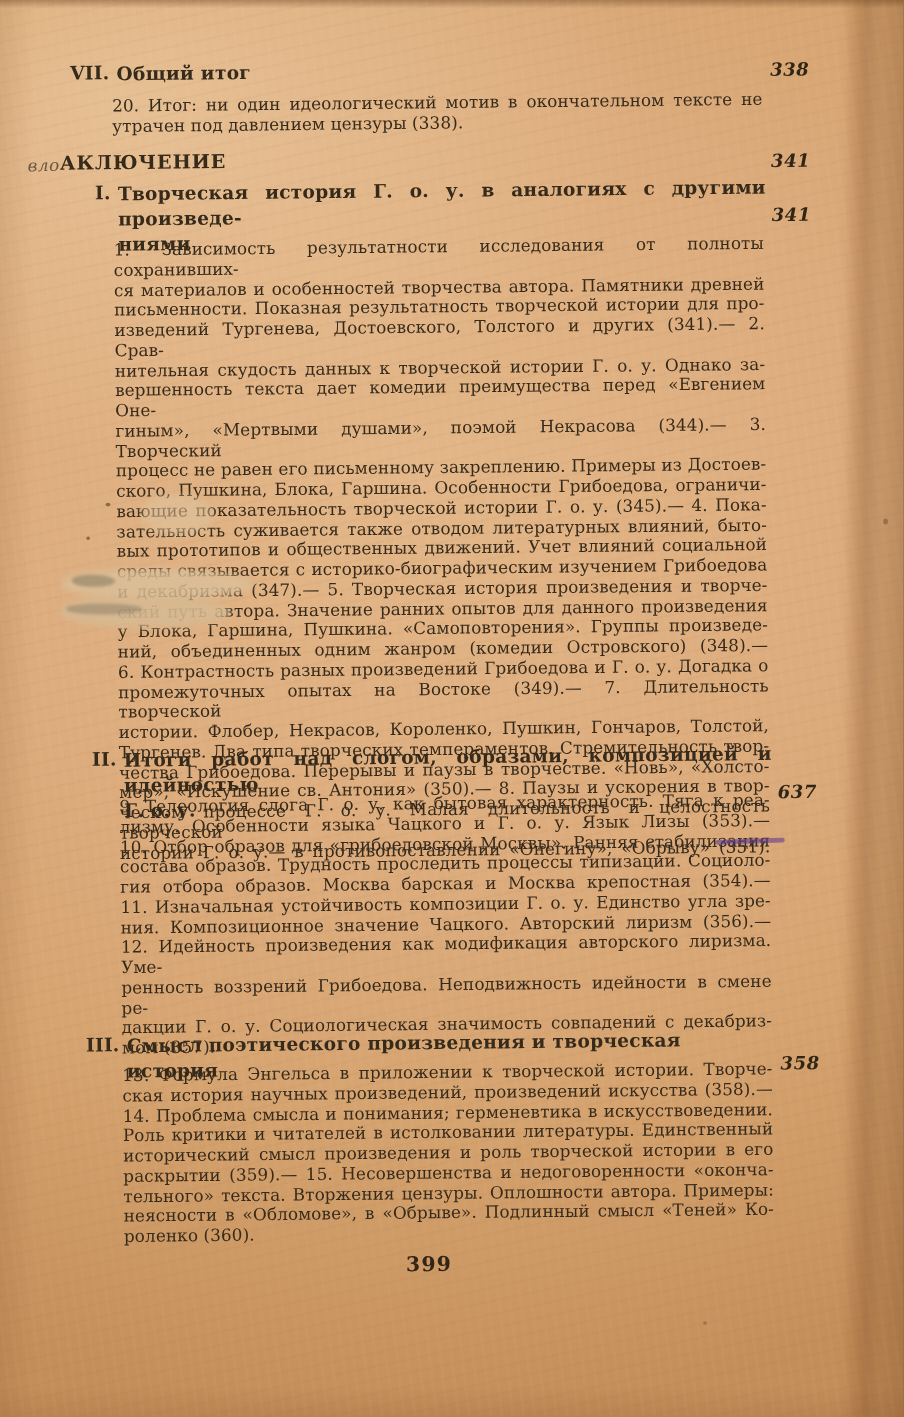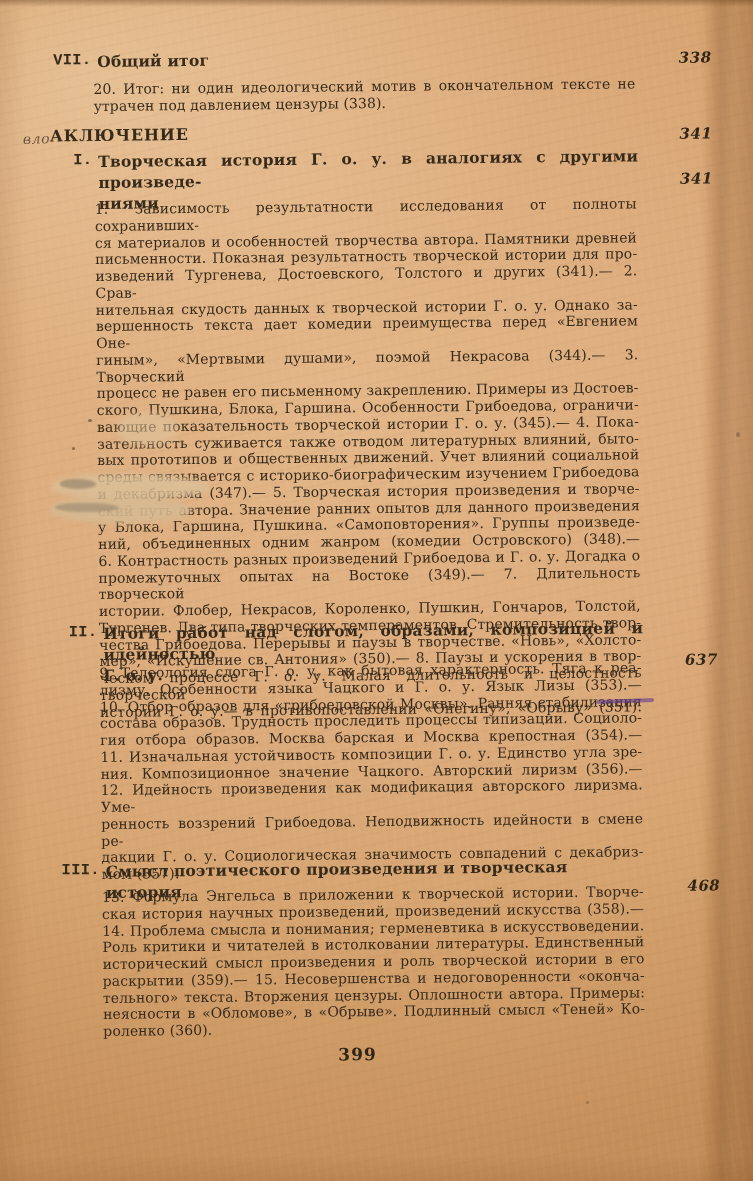--- a/index.html
+++ b/index.html
@@ -17,35 +17,35 @@
   }
   .texture{position:absolute;inset:0;pointer-events:none;
     background:
       repeating-linear-gradient(83deg, rgba(255,240,210,.025) 0 3px, rgba(0,0,0,0) 3px 9px),
       repeating-linear-gradient(-12deg, rgba(120,70,30,.03) 0 2px, rgba(0,0,0,0) 2px 11px);}
   .crease{position:absolute;left:704px;top:0;width:30px;height:100%;filter:blur(1.2px);
     background:linear-gradient(to right, rgba(140,85,40,0), rgba(140,85,40,.20) 42%, rgba(92,52,22,.16) 58%, rgba(140,85,40,0));}
   .content{position:absolute;inset:0;transform:rotate(-0.6deg);transform-origin:0 1100px;}
 
   .h-row{position:absolute;left:62px;width:586px;display:flex;gap:6px;}
-  .h-num{flex:0 0 40px;text-align:right;font-weight:bold;font-size:15.5px;letter-spacing:.2px;font-family:Liberation Mono, monospace;}
+  .h-num{flex:0 0 40px;text-align:right;font-weight:bold;font-size:15.5px;letter-spacing:.2px;}
   .h-body{flex:1;}
   .hl{font-weight:bold;font-size:15.5px;line-height:21px;letter-spacing:.2px;
       text-align:justify;text-align-last:justify;}
   .hl.short{text-align:left;text-align-last:left;}
 
   .chapter{position:absolute;left:60px;font-weight:bold;font-size:16px;letter-spacing:.8px;}
   .stamp{position:absolute;left:33px;font-size:14px;font-style:italic;color:rgba(88,72,52,.85);
          letter-spacing:.5px;transform:rotate(-1deg);}
 
   .para{position:absolute;left:104px;width:542px;font-size:14px;line-height:16.75px;letter-spacing:.1px;}
   .tl{text-align:justify;text-align-last:justify;white-space:normal;}
   .tl.short{text-align:left;text-align-last:left;}
 
-  .pref{position:absolute;left:676px;width:60px;text-align:center;
+  .pref{position:absolute;left:639px;width:60px;text-align:center;
         font-style:italic;font-weight:bold;font-size:15px;color:#312516;letter-spacing:.5px;}
 
   .folio{position:absolute;left:0;top:1048px;width:716px;text-align:center;
          font-weight:bold;font-size:17px;letter-spacing:1px;color:#312516;}
 
   .smudge{position:absolute;border-radius:45% 55% 50% 50%;pointer-events:none;}
   .sm1{left:52px;top:474px;width:158px;height:26px;background:rgba(219,192,153,.82);filter:blur(2.5px);}
   .sm2{left:50px;top:497px;width:142px;height:26px;background:rgba(214,186,146,.88);filter:blur(2.5px);}
   .sm-mark1{left:60px;top:479px;width:36px;height:10px;background:rgba(112,104,84,.45);filter:blur(1.2px);}
   .sm-mark2{left:55px;top:503px;width:64px;height:9px;background:rgba(118,110,92,.40);filter:blur(1.3px);}
@@ -140,21 +140,21 @@
         <div class="tl">дакции Г. о. у. Социологическая значимость совпадений с декабриз-</div>
         <div class="tl short">мом (357).</div>
       </div>
 
     <div class="h-row" style="top:862px;">
       <span class="h-num">III.</span>
       <div class="h-body">
         <div class="hl short">Смысл поэтического произведения и творческая история</div>
       </div>
     </div>
-    <div class="pref" style="top:884px;">468</div>
+    <div class="pref" style="top:884px;">358</div>
     <div class="para" style="top:890px;">
         <div class="tl">13. Формула Энгельса в приложении к творческой истории. Творче-</div>
         <div class="tl">ская история научных произведений, произведений искусства (358).—</div>
         <div class="tl">14. Проблема смысла и понимания; герменевтика в искусствоведении.</div>
         <div class="tl">Роль критики и читателей в истолковании литературы. Единственный</div>
         <div class="tl">исторический смысл произведения и роль творческой истории в его</div>
         <div class="tl">раскрытии (359).— 15. Несовершенства и недоговоренности «оконча-</div>
         <div class="tl">тельного» текста. Вторжения цензуры. Оплошности автора. Примеры:</div>
         <div class="tl">неясности в «Обломове», в «Обрыве». Подлинный смысл «Теней» Ко-</div>
         <div class="tl short">роленко (360).</div>

